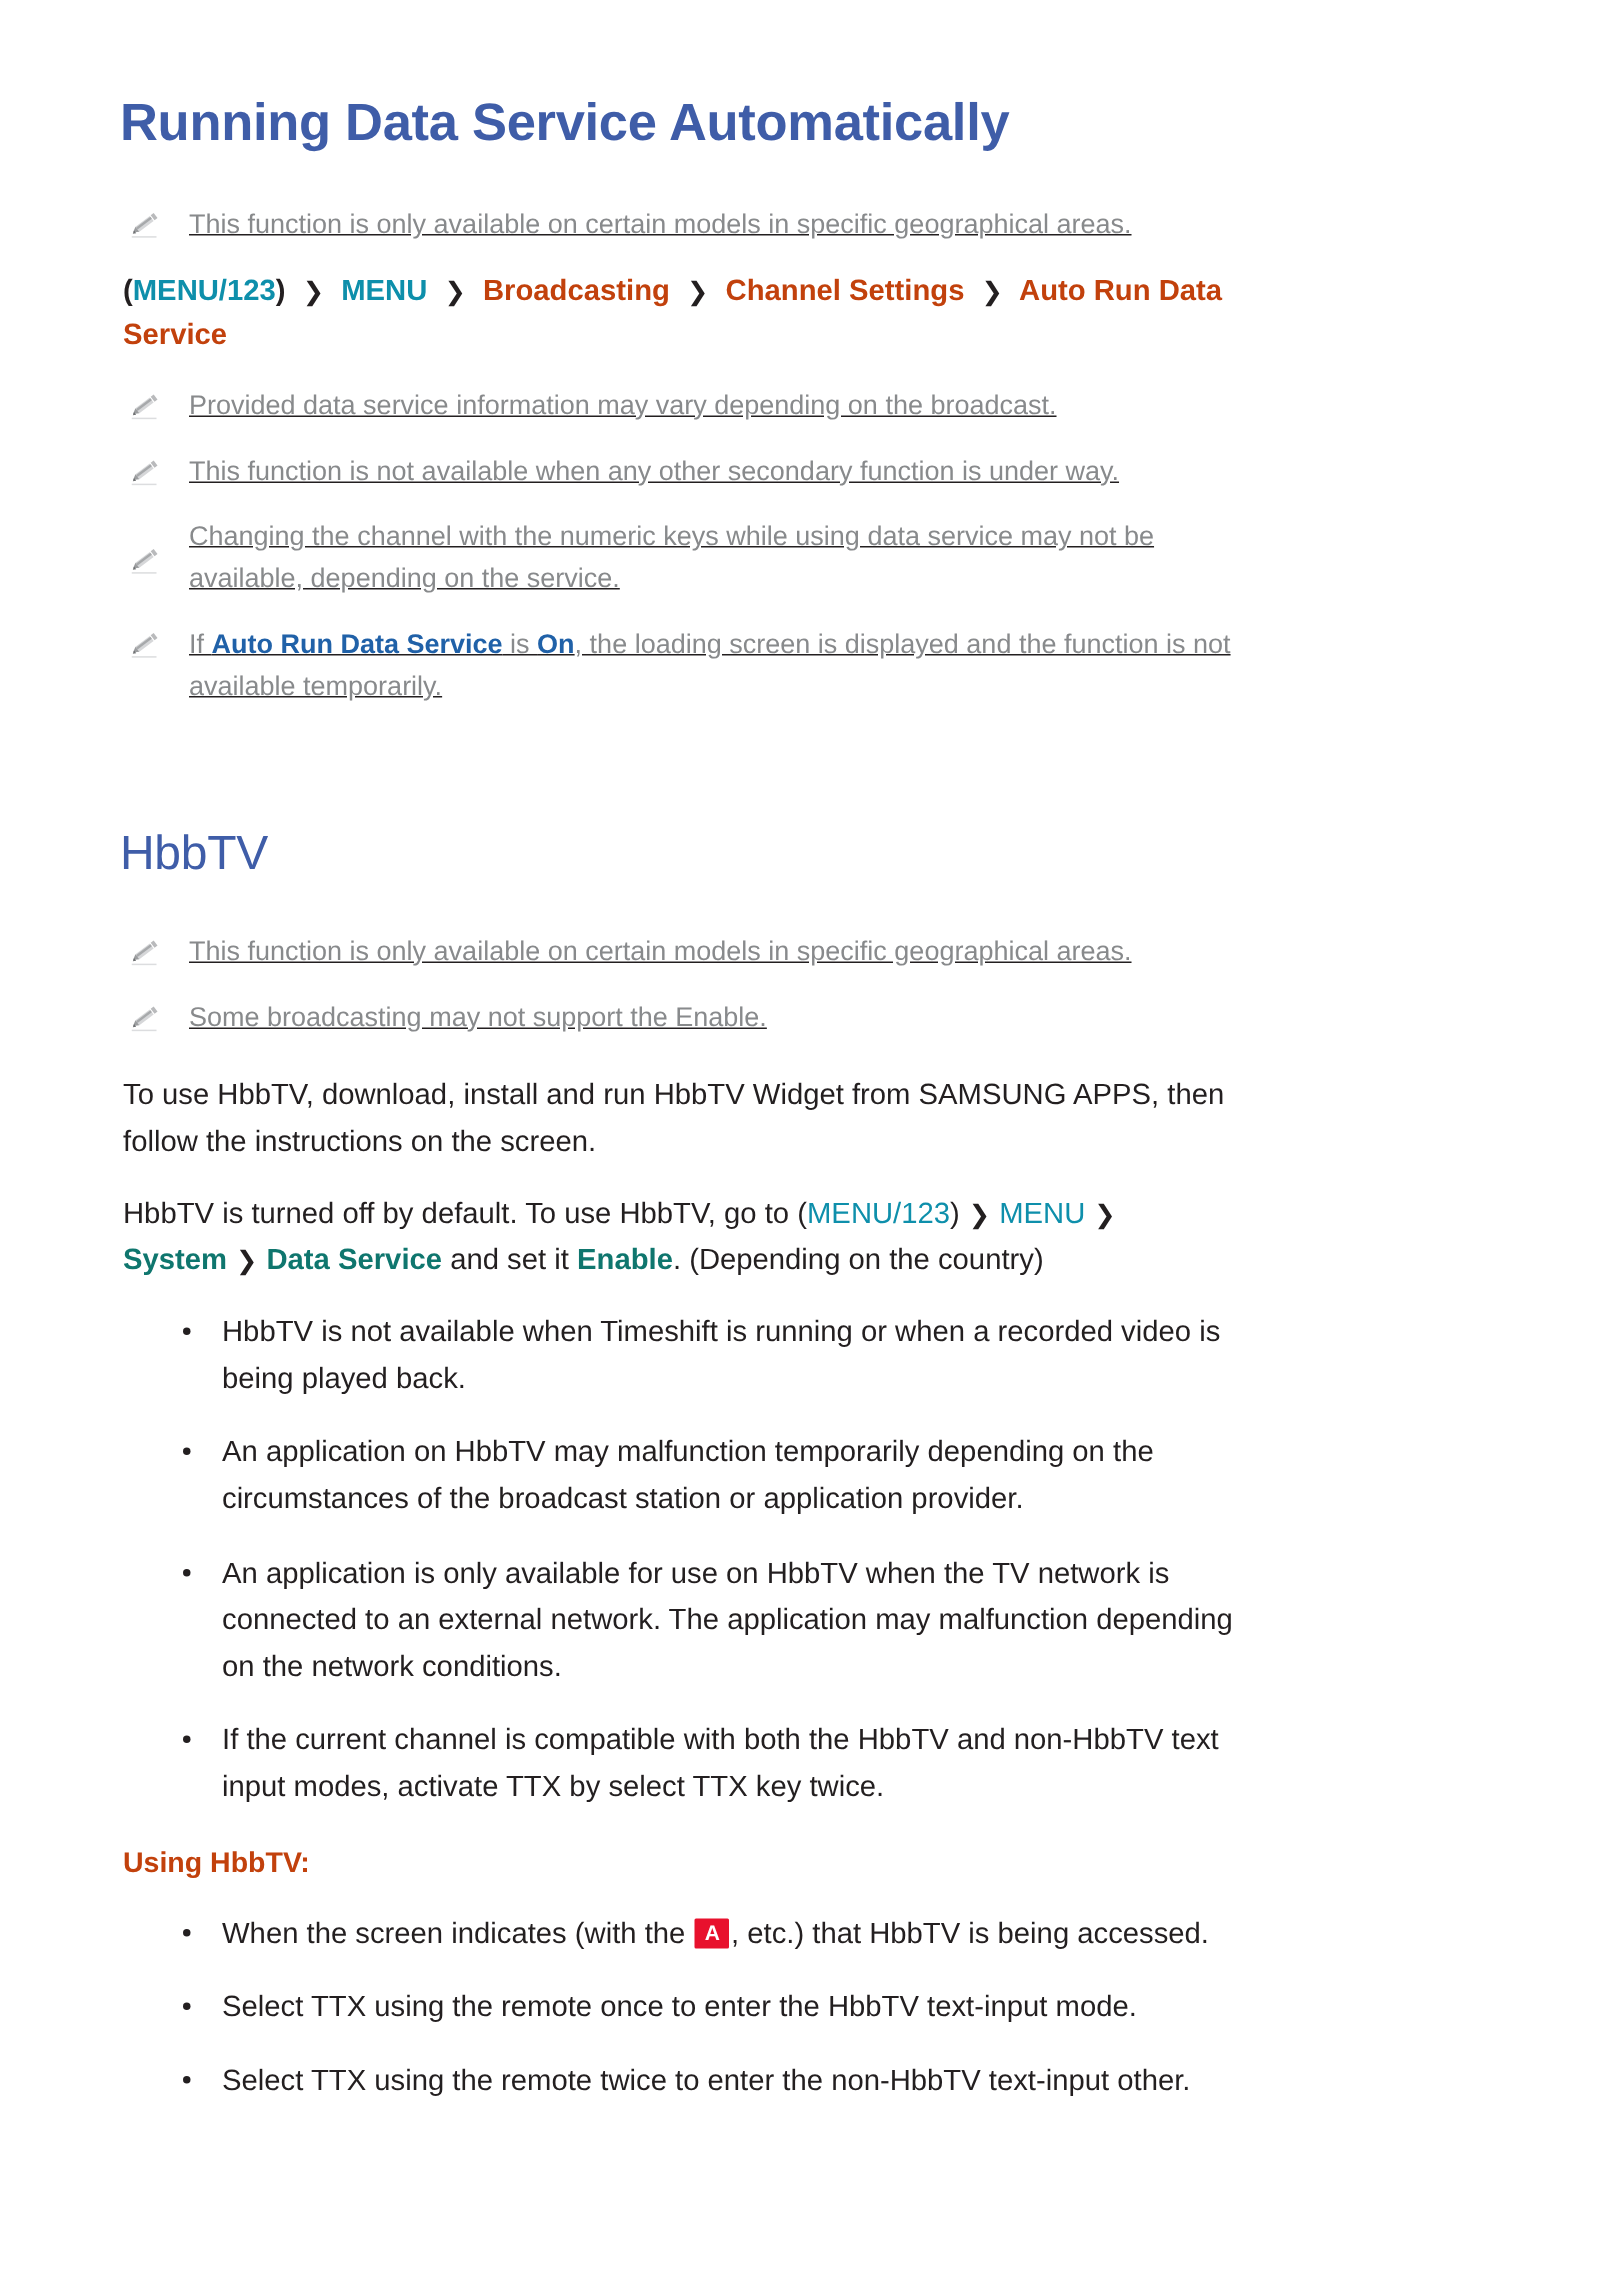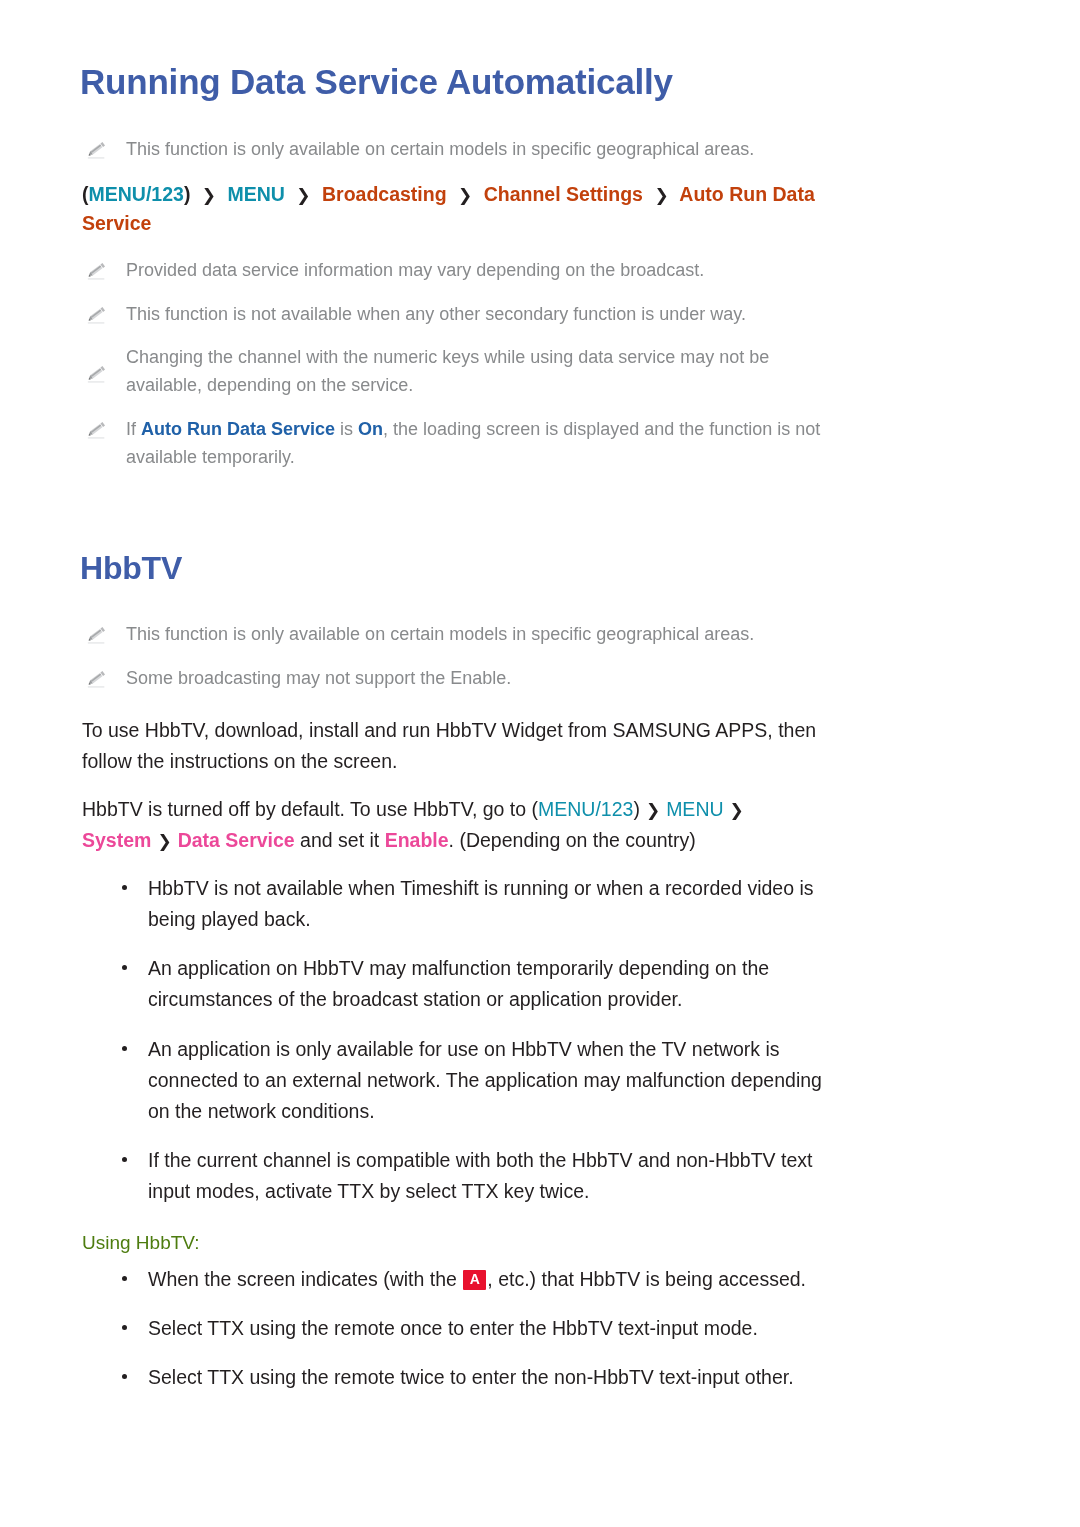--- a/index.html
+++ b/index.html
@@ -26,21 +26,21 @@
   h1.doc-title {
     font-size: 35px;
     font-weight: bold;
     color: #3f5da8;
     margin: 0 0 34px 2px;
     letter-spacing: -0.2px;
     line-height: 1.15;
   }
   h2.section-title {
     font-size: 32px;
-    font-weight: bold;
+    font-weight: normal;
     color: #3f5da8;
     margin: 78px 0 34px 2px;
     letter-spacing: -0.2px;
     line-height: 1.15;
   }
 
   
   .breadcrumb {
     font-size: 19.5px;
     font-weight: bold;
@@ -59,29 +59,30 @@
 
   
   p.body {
     font-size: 19.5px;
     line-height: 1.62;
     color: #231f20;
     margin: 0 0 16px 4px;
     max-width: 940px;
   }
   .inline-teal { color: #0e8fab; }
-  .inline-blue { color: #ec4899; font-weight: bold; }
+  .inline-blue { color: #0f766e; font-weight: bold; }
   .inline-paren { color: #231f20; }
 
   
   .note {
     display: flex;
     align-items: flex-start;
     margin: 0 0 16px 4px;
     max-width: 960px;
+    text-decoration: underline;
   }
   .note .pencil {
     flex: 0 0 auto;
     width: 22px;
     height: 22px;
     margin: 2px 18px 0 4px;
     position: relative;
     display: block;
   }
   .note .note-text {
@@ -114,23 +115,23 @@
     position: absolute;
     left: 14px;
     top: 12px;
     width: 5px;
     height: 5px;
     border-radius: 50%;
     background: #231f20;
   }
   .sub-head {
     font-size: 19px;
-    font-weight: normal;
-    color: #4d7c0f;
-    margin: 24px 0 10px 4px;
+    font-weight: bold;
+    color: #c2410c;
+    margin: 24px 0 20px 4px;
   }
 
   
   .key-badge {
     display: inline-block;
     background: #e8112d;
     color: #ffffff;
     font-weight: bold;
     font-size: 14px;
     line-height: 17px;

